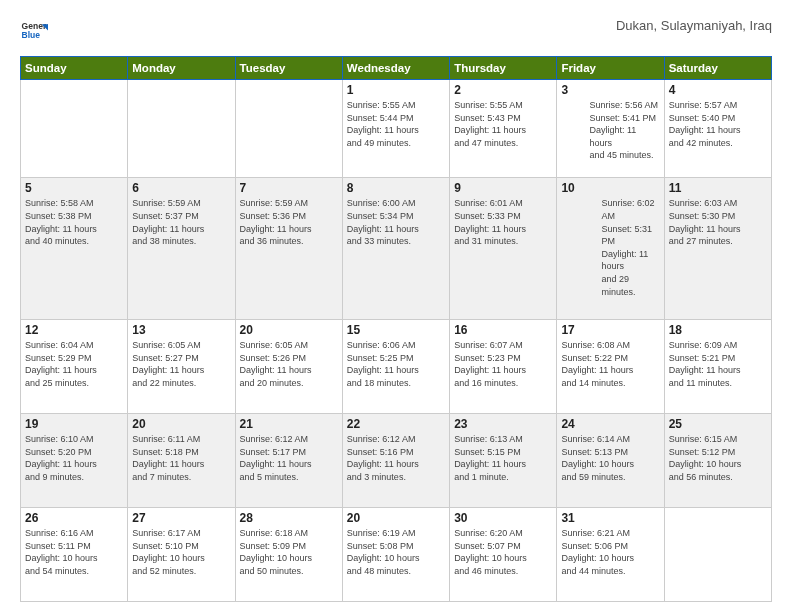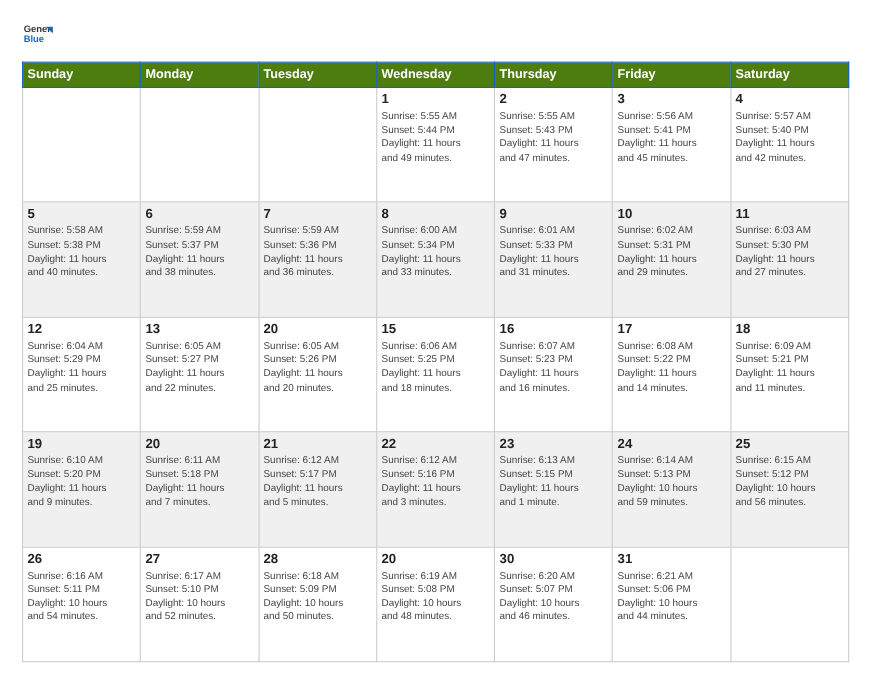--- a/index.html
+++ b/index.html
@@ -98,20 +98,21 @@
 <div class="page">
   <div class="header">
     <div class="logo">
       <svg class="logo-icon" viewBox="0 0 36 36" xmlns="http://www.w3.org/2000/svg">
         <text x="2" y="14" font-size="11" font-weight="bold" fill="#333" font-family="Arial">General</text>
         <text x="2" y="26" font-size="11" font-weight="bold" fill="#1565c0" font-family="Arial">Blue</text>
         <polygon points="28,8 36,8 36,16" fill="#1565c0"></polygon>
       </svg>
     </div>
     <div class="title-block">
+      <div class="location">Dukan, Sulaymaniyah, Iraq</div>
     </div>
   </div>
 
   <table class="calendar" id="calendar-table">
     <thead>
       <tr id="header-row">
           <th>Sunday</th>
           <th>Monday</th>
           <th>Tuesday</th>
           <th>Wednesday</th>
@@ -134,21 +135,21 @@
           </td>
           <td>
             <span class="day-num">2</span>
             <div class="day-info" style="white-space: pre-line;">Sunrise: 5:55 AM
 Sunset: 5:43 PM
 Daylight: 11 hours
 and 47 minutes.</div>
           </td>
           <td>
             <span class="day-num">3</span>
-            <div class="day-info" style="white-space: pre-line;">Sunrise: 5:56 AM
+            <div class="day-info" style="white-space: pre-line; margin-left: 28px;">Sunrise: 5:56 AM
 Sunset: 5:41 PM
 Daylight: 11 hours
 and 45 minutes.</div>
           </td>
           <td>
             <span class="day-num">4</span>
             <div class="day-info" style="white-space: pre-line;">Sunrise: 5:57 AM
 Sunset: 5:40 PM
 Daylight: 11 hours
 and 42 minutes.</div>
@@ -185,21 +186,21 @@
           </td>
           <td>
             <span class="day-num">9</span>
             <div class="day-info" style="white-space: pre-line;">Sunrise: 6:01 AM
 Sunset: 5:33 PM
 Daylight: 11 hours
 and 31 minutes.</div>
           </td>
           <td>
             <span class="day-num">10</span>
-            <div class="day-info" style="white-space: pre-line;">Sunrise: 6:02 AM
+            <div class="day-info" style="white-space: pre-line; margin-left: 40px;">Sunrise: 6:02 AM
 Sunset: 5:31 PM
 Daylight: 11 hours
 and 29 minutes.</div>
           </td>
           <td>
             <span class="day-num">11</span>
             <div class="day-info" style="white-space: pre-line;">Sunrise: 6:03 AM
 Sunset: 5:30 PM
 Daylight: 11 hours
 and 27 minutes.</div>

